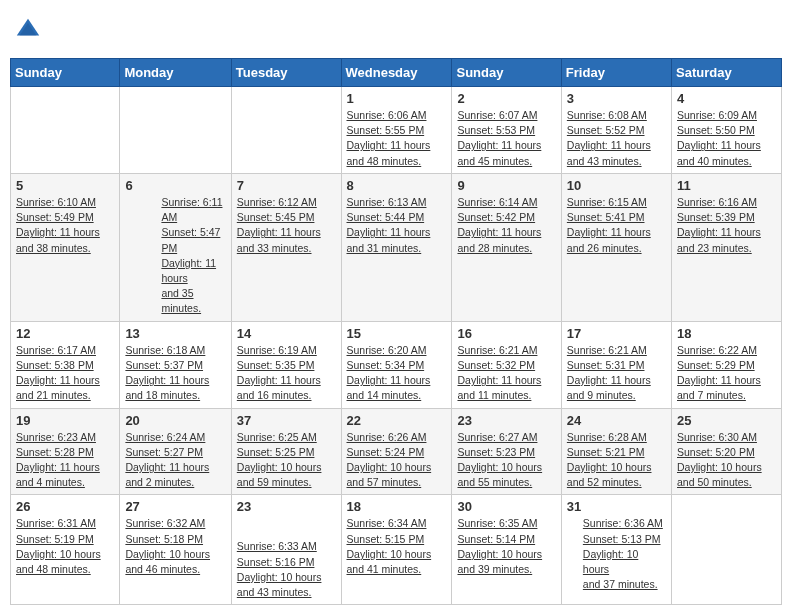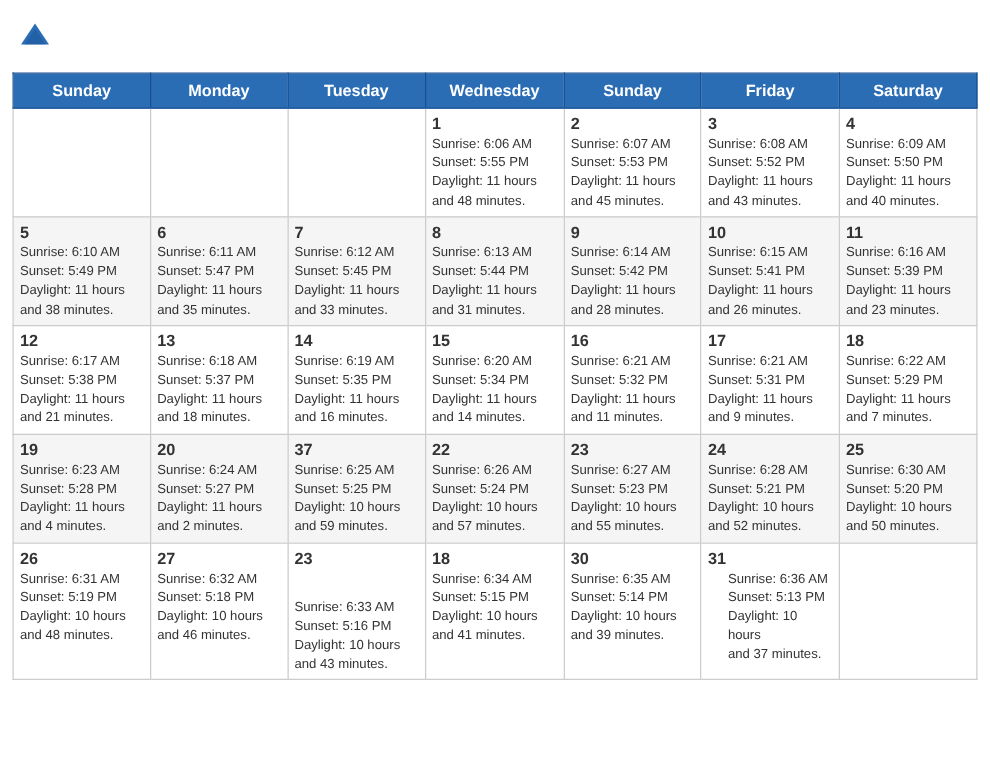--- a/index.html
+++ b/index.html
@@ -51,21 +51,21 @@
       width: 100%;
       border-collapse: collapse;
       border: 1px solid #ccc;
     }
     .calendar th {
       background-color: #2a6db5;
       color: #fff;
       font-size: 13px;
       font-weight: bold;
       padding: 6px 4px;
-      text-align: center;
+      text-align: left;
       border: 1px solid #1a5090;
     }
     .calendar td {
       vertical-align: top;
       border: 1px solid #ccc;
       padding: 4px 5px;
       width: 113px;
       min-height: 80px;
       background: #fff;
       font-size: 10.5px;
@@ -76,20 +76,21 @@
     }
     .day-num {
       font-weight: bold;
       font-size: 13px;
       margin-bottom: 2px;
     }
     .day-info {
       font-size: 10.5px;
       color: #333;
       line-height: 1.45;
+      text-decoration: underline;
     }
     .empty-cell {
       background: #fff !important;
     }
     .calendar tr:nth-child(even) td.empty-cell {
       background: #f5f5f5 !important;
     }
   </style>
 </head>
 <body>
@@ -160,21 +161,21 @@
       <tr>
         <td>
           <div class="day-num">5</div>
           <div class="day-info" style="white-space: pre-line;">Sunrise: 6:10 AM
 Sunset: 5:49 PM
 Daylight: 11 hours
 and 38 minutes.</div>
         </td>
         <td>
           <div class="day-num">6</div>
-          <div class="day-info" style="white-space: pre-line;">Sunrise: 6:11 AM
+          <div class="day-info" style="white-space: pre-line; margin-left: 36px;">Sunrise: 6:11 AM
 Sunset: 5:47 PM
 Daylight: 11 hours
 and 35 minutes.</div>
         </td>
         <td>
           <div class="day-num">7</div>
           <div class="day-info" style="white-space: pre-line;">Sunrise: 6:12 AM
 Sunset: 5:45 PM
 Daylight: 11 hours
 and 33 minutes.</div>

